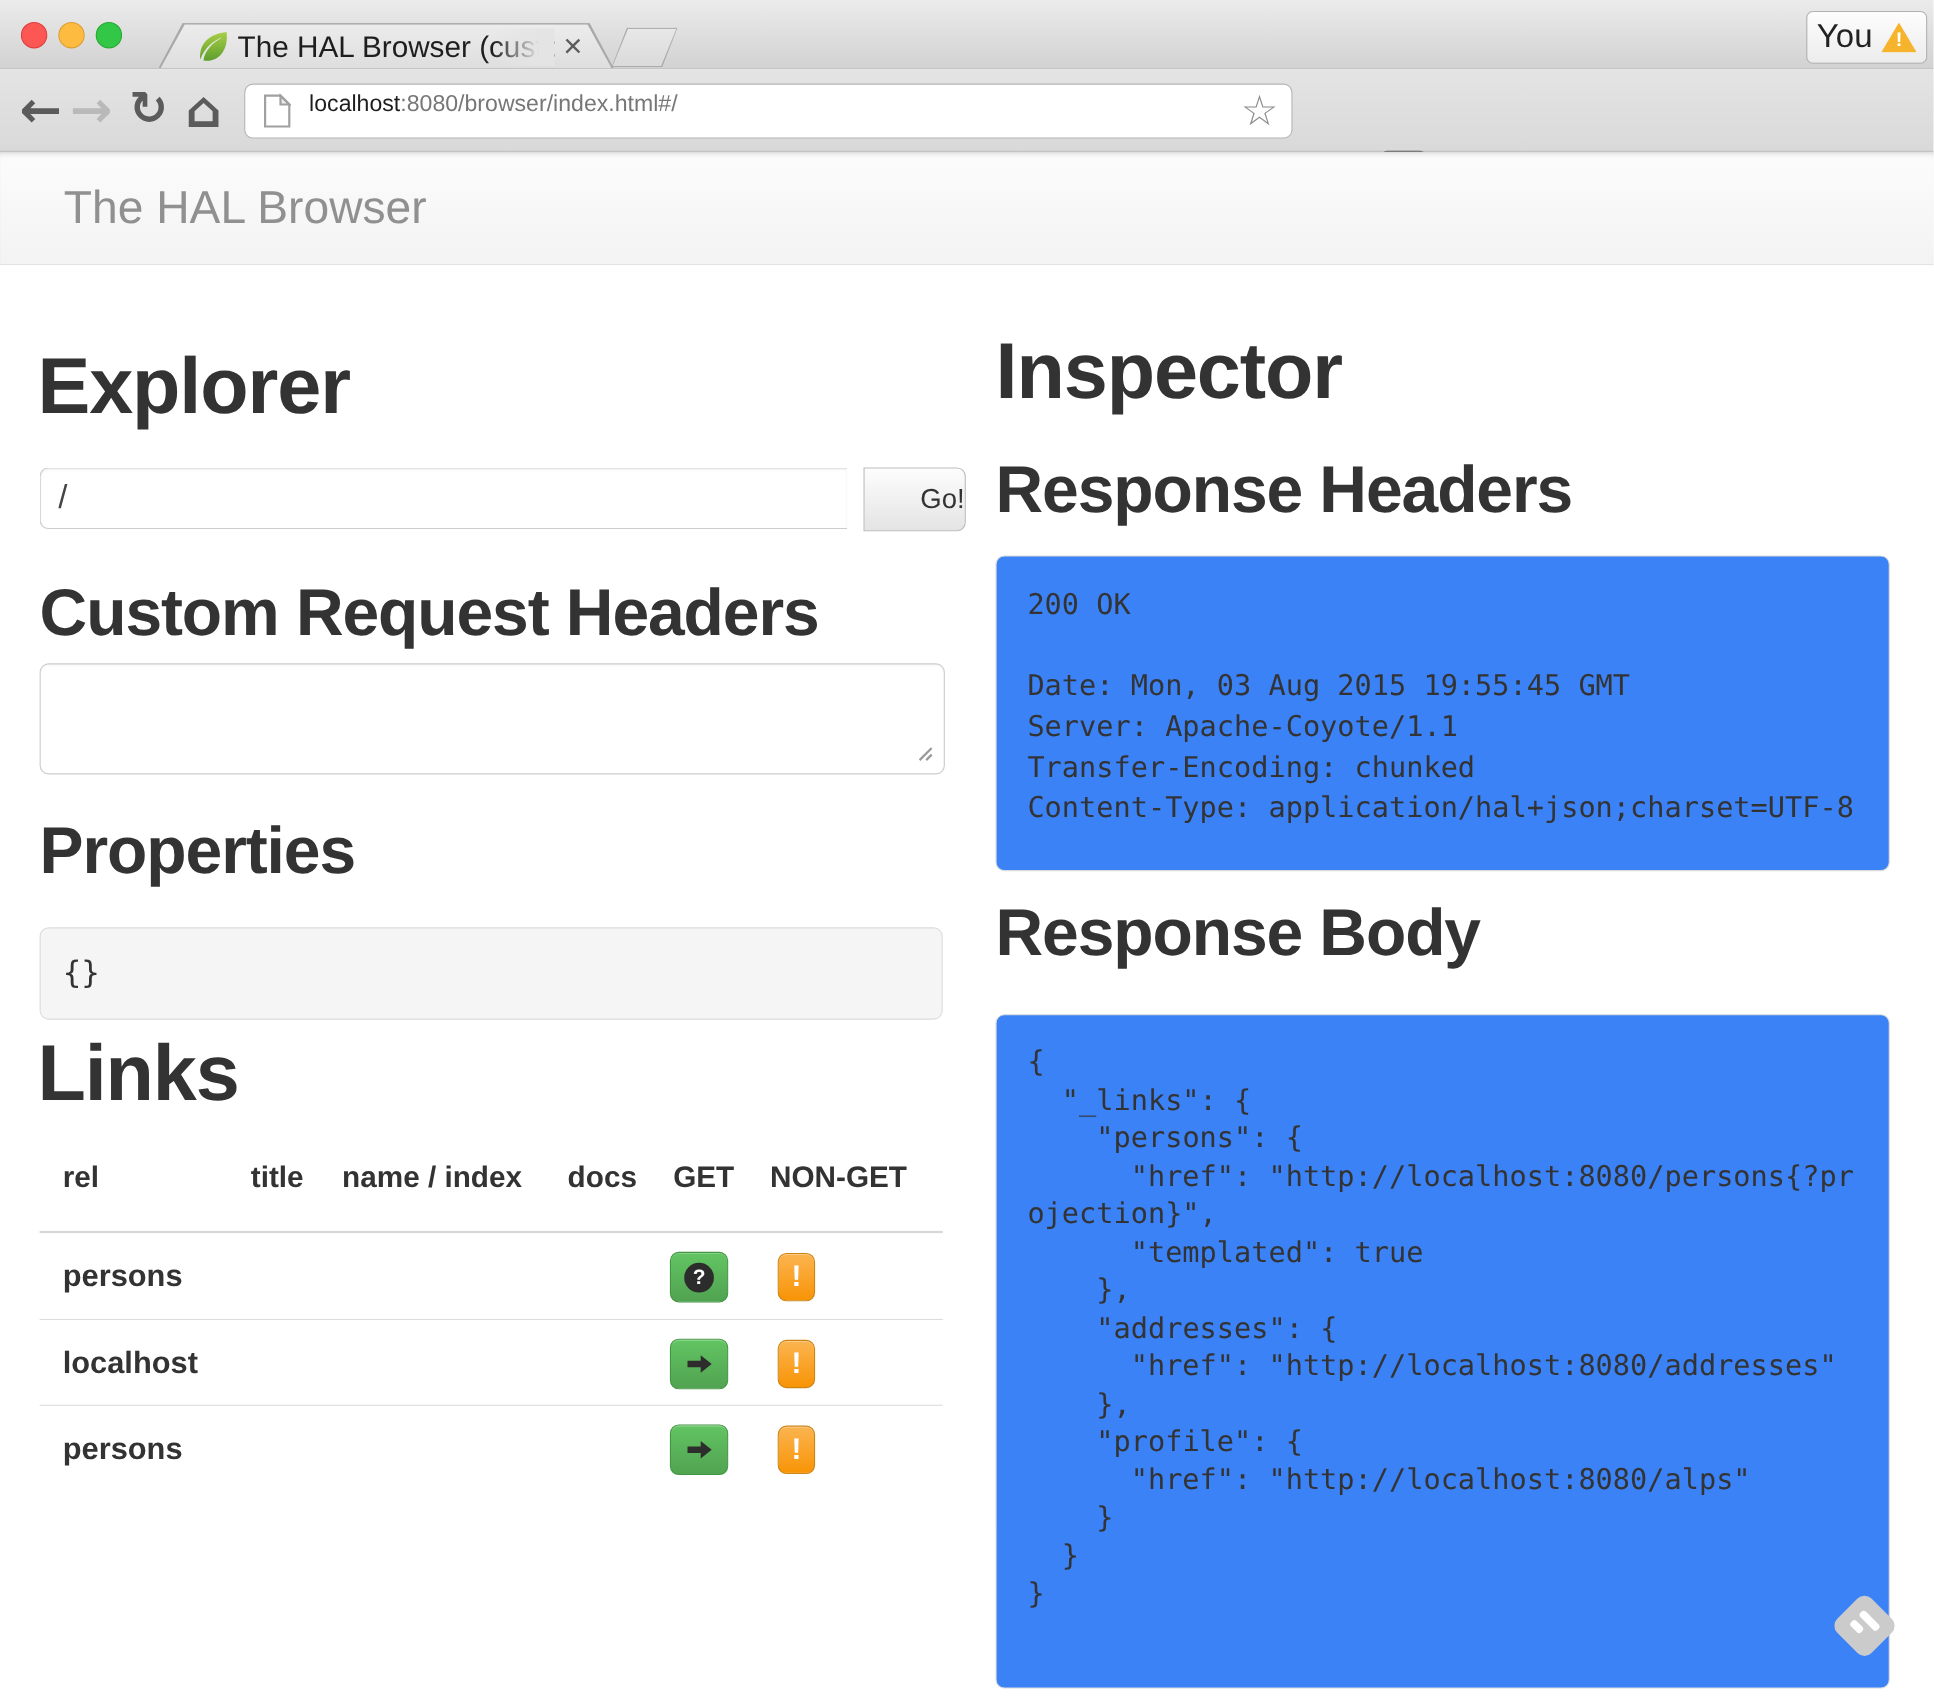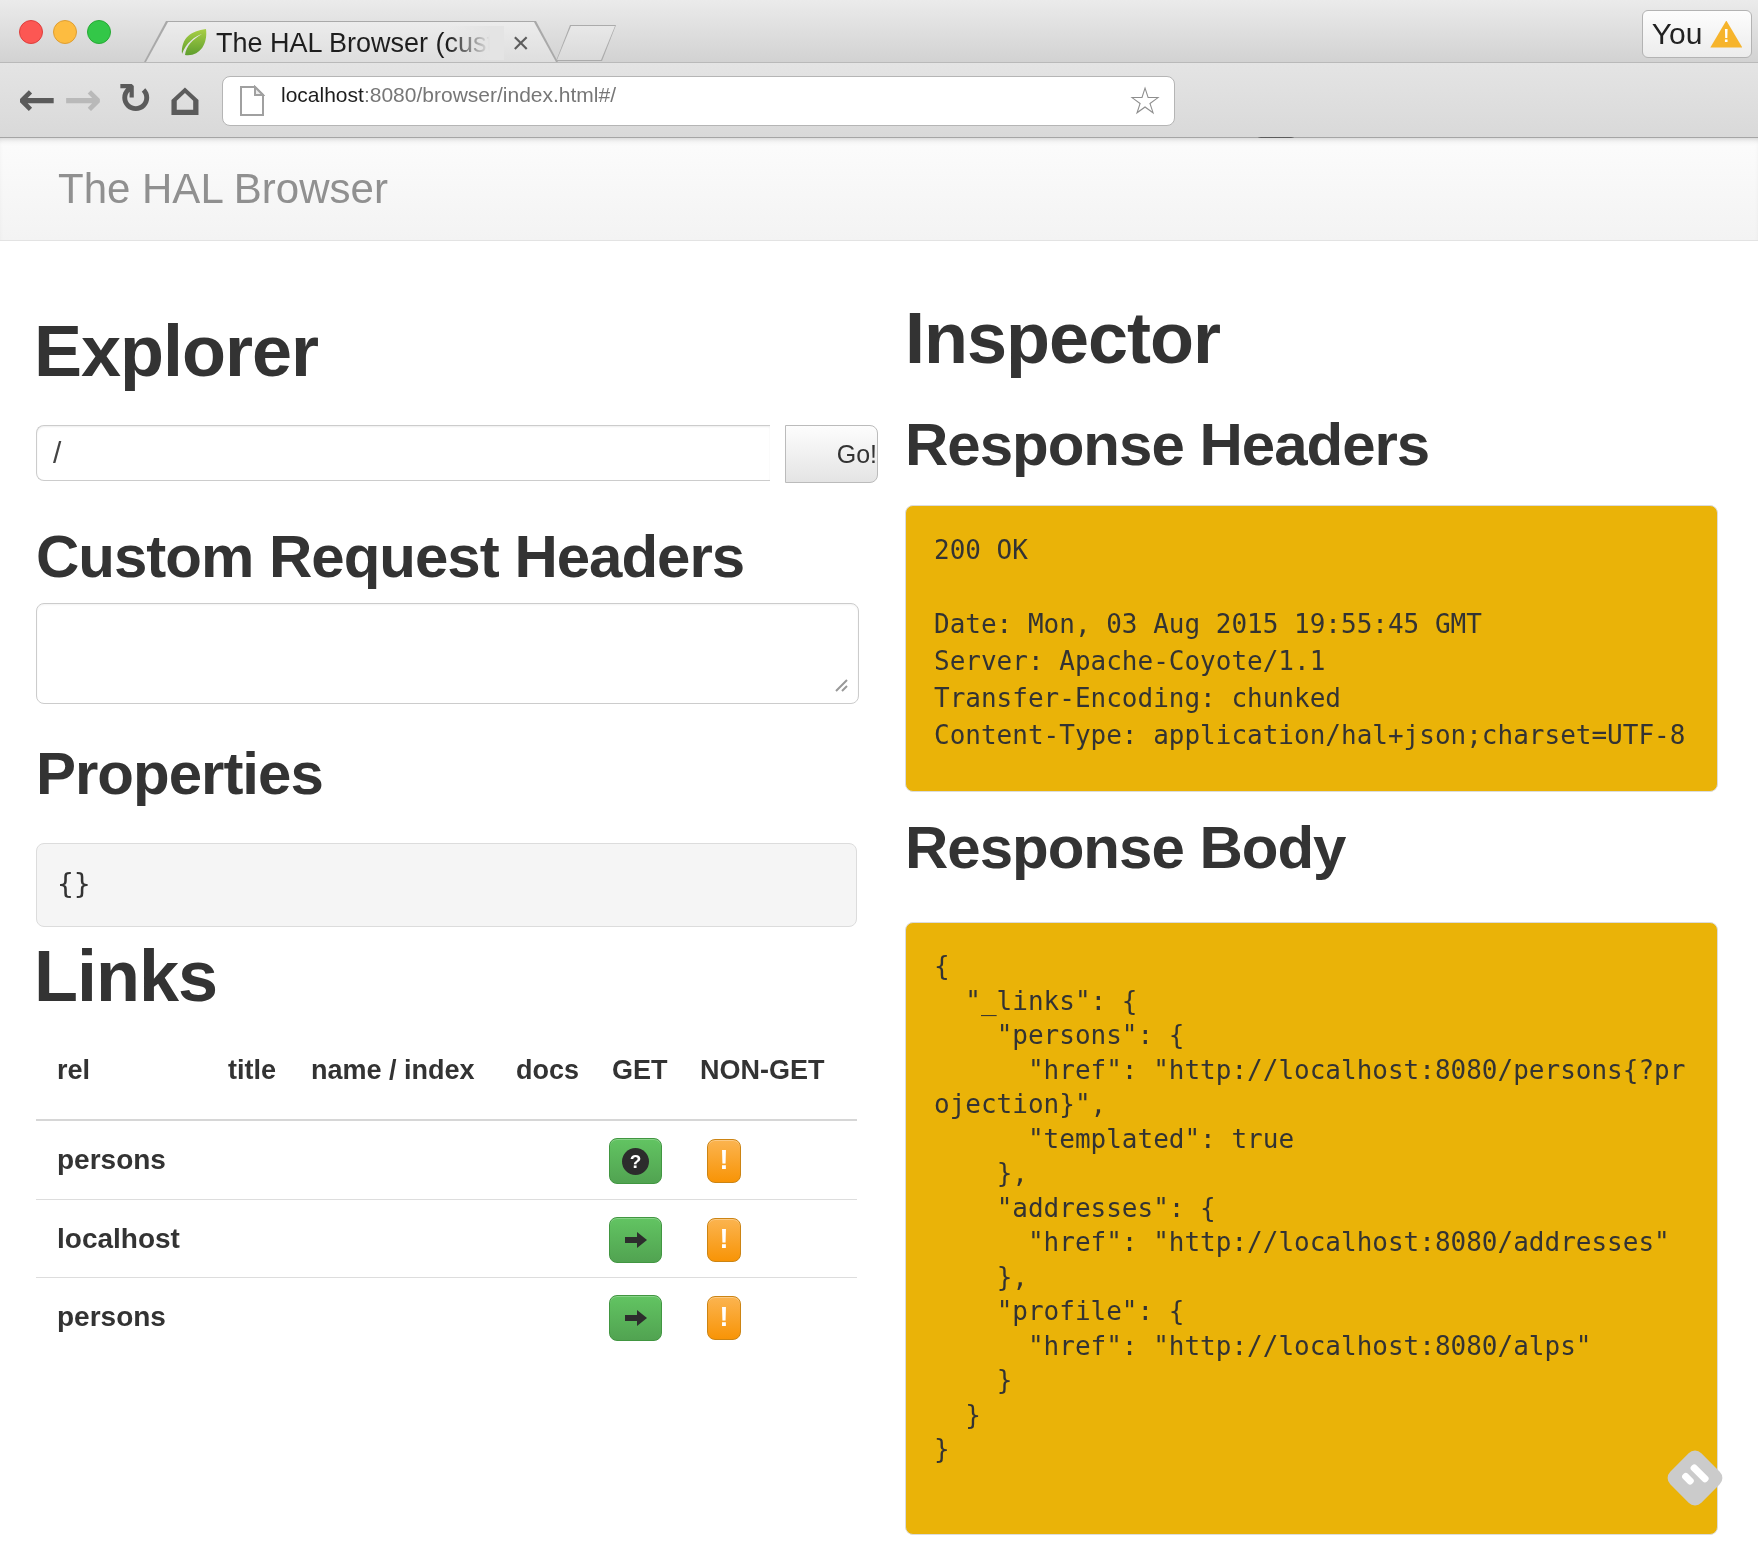--- a/index.html
+++ b/index.html
@@ -100,21 +100,21 @@
   .get-btn{position:absolute;left:573px;top:17px;width:51px;height:44px;border-radius:8px;
            background:linear-gradient(#62c462,#51a351);border:1px solid #419641;
            box-shadow:inset 0 1px 0 rgba(255,255,255,.25);display:flex;align-items:center;justify-content:center;}
   .nonget-btn{position:absolute;left:671px;top:18px;width:32px;height:42px;border-radius:8px;
               background:linear-gradient(#fbb450,#f89406);border:1px solid #cc8413;
               box-shadow:inset 0 1px 0 rgba(255,255,255,.3);text-align:center;}
   .nonget-btn span{color:#fff;font-size:27px;font-weight:bold;line-height:40px;}
   .q-circle{width:27px;height:27px;border-radius:50%;background:#2c2c2c;color:#fff;text-align:center;
             font-size:19px;font-weight:bold;line-height:27px;}
   
-  .codebox{position:absolute;left:905px;width:813px;background:#eab308;border:1px solid #dcdcdc;
+  .codebox{position:absolute;left:905px;width:813px;background:#3b82f6;border:1px solid #dcdcdc;
            border-radius:8px;box-sizing:border-box;overflow:hidden;}
   .codebox pre{margin:0;padding:26px 28px;font-family:"DejaVu Sans Mono","Liberation Mono",monospace;
                font-size:26px;color:#333;white-space:pre-wrap;word-break:break-all;}
   .rh-box{top:505px;height:287px;} .rh-box pre{line-height:37px;}
   .rb-box{top:922px;height:613px;} .rb-box pre{line-height:34.5px;}
   .feedly{position:absolute;left:1673px;top:1456px;width:44px;height:44px;background:#cbcbcb;
           border-radius:9px;transform:rotate(45deg);}
   .feedly i{position:absolute;background:#fff;border-radius:3px;height:7px;}
   .feedly .f1{left:11px;top:12px;width:22px;} .feedly .f2{left:11px;top:24px;width:13px;}
 </style>

